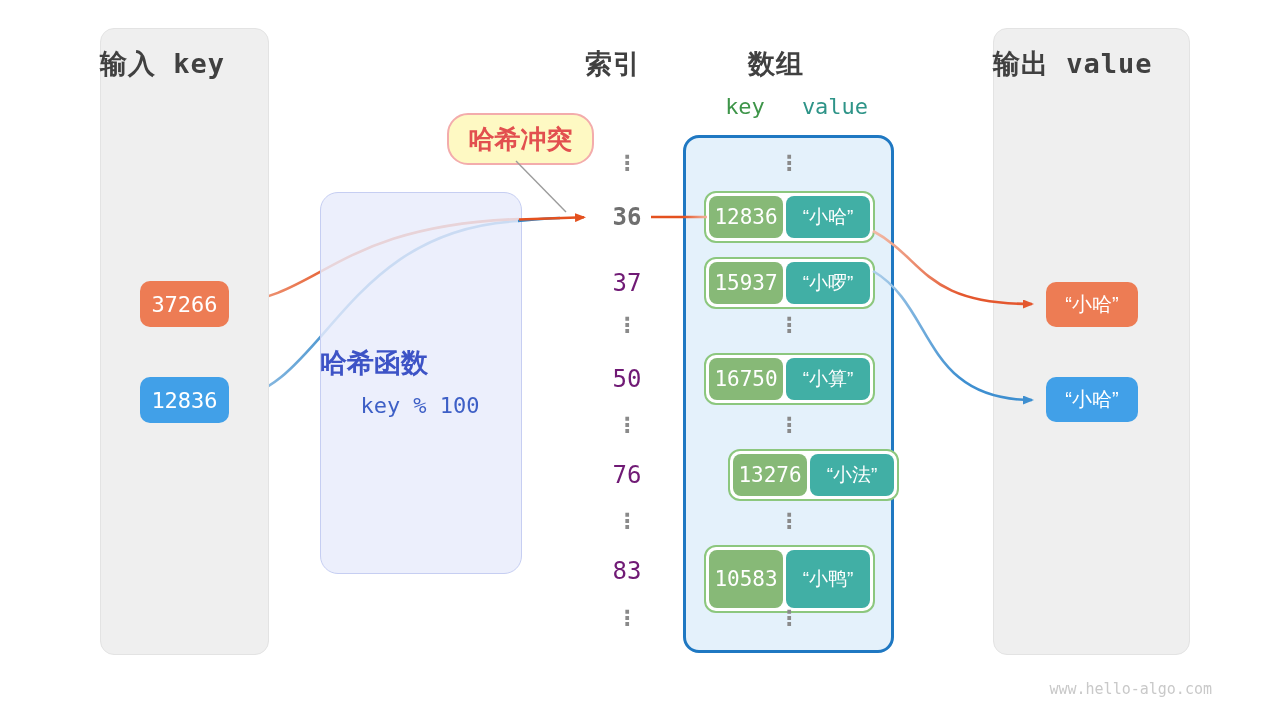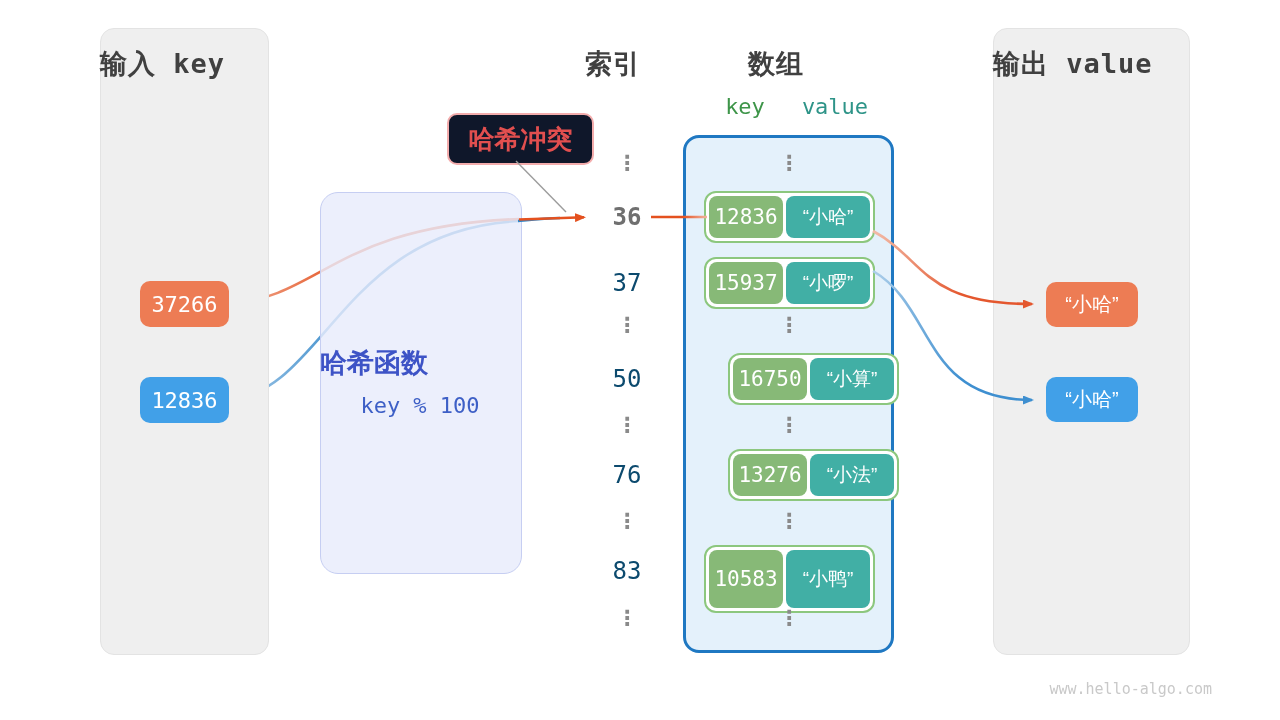--- a/index.html
+++ b/index.html
@@ -14,23 +14,23 @@
   .keybox.orange{background:#ED7C54;}
   .keybox.blue{background:#41A0E8;}
   .valbox{display:flex;align-items:center;justify-content:center;border-radius:10px;color:#ffffff;
           font-size:20px;z-index:3;}
   .valbox.orange{background:#ED7C54;}
   .valbox.blue{background:#41A0E8;}
   .hashbox{background:rgba(232,236,251,0.84);border:1.5px solid #C6CEF2;border-radius:18px;z-index:3;}
   .hash-title{color:#3D53C6;font-size:27px;font-weight:bold;
               font-family:"Liberation Sans",sans-serif;}
   .hash-formula{color:#3D5FC6;font-size:22px;text-align:center;font-family:"DejaVu Sans Mono",monospace;}
-  .collision{background:#0f172a;border:2px solid #F3ACAC;border-radius:10px;display:flex;
+  .collision{background:#fef9c3;border:2px solid #F3ACAC;border-radius:21px;display:flex;
              align-items:center;justify-content:center;color:#E24F4F;font-size:26px;font-weight:bold;z-index:4;}
-  .idx{font-family:"DejaVu Sans Mono",monospace;font-size:24px;color:#0c4a6e;text-align:center;z-index:3;}
+  .idx{font-family:"DejaVu Sans Mono",monospace;font-size:24px;color:#701a75;text-align:center;z-index:3;}
   .idx.hl{font-weight:bold;color:#6F6F6F;}
   .dots{font-family:"DejaVu Sans",sans-serif;font-size:21px;font-weight:bold;color:#8A8A8A;
         text-align:center;z-index:3;line-height:1;}
   .array-box{background:#E4F1FB;border:3px solid #1F78C2;border-radius:16px;z-index:2;}
   .pair{display:flex;gap:3px;background:#ffffff;border:2.5px solid #8CC77E;border-radius:12px;
         padding:3px;box-sizing:border-box;z-index:3;}
   .pair .k{flex:1;background:#87B977;border-radius:8px;display:flex;align-items:center;justify-content:center;
            color:#fff;font-family:"DejaVu Sans Mono",monospace;font-size:21px;}
   .pair .v{width:84px;background:#41AFA5;border-radius:8px;display:flex;align-items:center;justify-content:center;
            color:#fff;font-size:19px;}
@@ -96,21 +96,21 @@
 
   <div class="abs pair" style="left:704px;top:191px;width:171px;height:52px;">
     <div class="k">12836</div>
     <div class="v">“小哈”</div>
   </div>
   <div class="abs pair" style="left:704px;top:257px;width:171px;height:52px;">
     <div class="k">15937</div>
     <div class="v">“小啰”</div>
   </div>
   <div class="abs dots" style="left:759px;top:315px;width:60px;">⋮</div>
-  <div class="abs pair" style="left:704px;top:353px;width:171px;height:52px;margin-left:24px;">
+  <div class="abs pair" style="left:704px;top:353px;width:171px;height:52px;">
     <div class="k">16750</div>
     <div class="v">“小算”</div>
   </div>
   <div class="abs dots" style="left:759px;top:415px;width:60px;">⋮</div>
   <div class="abs pair" style="left:704px;top:449px;width:171px;height:52px;margin-left:24px;">
     <div class="k">13276</div>
     <div class="v">“小法”</div>
   </div>
   <div class="abs dots" style="left:759px;top:511px;width:60px;">⋮</div>
   <div class="abs pair" style="left:704px;top:545px;width:171px;height:68px;">

